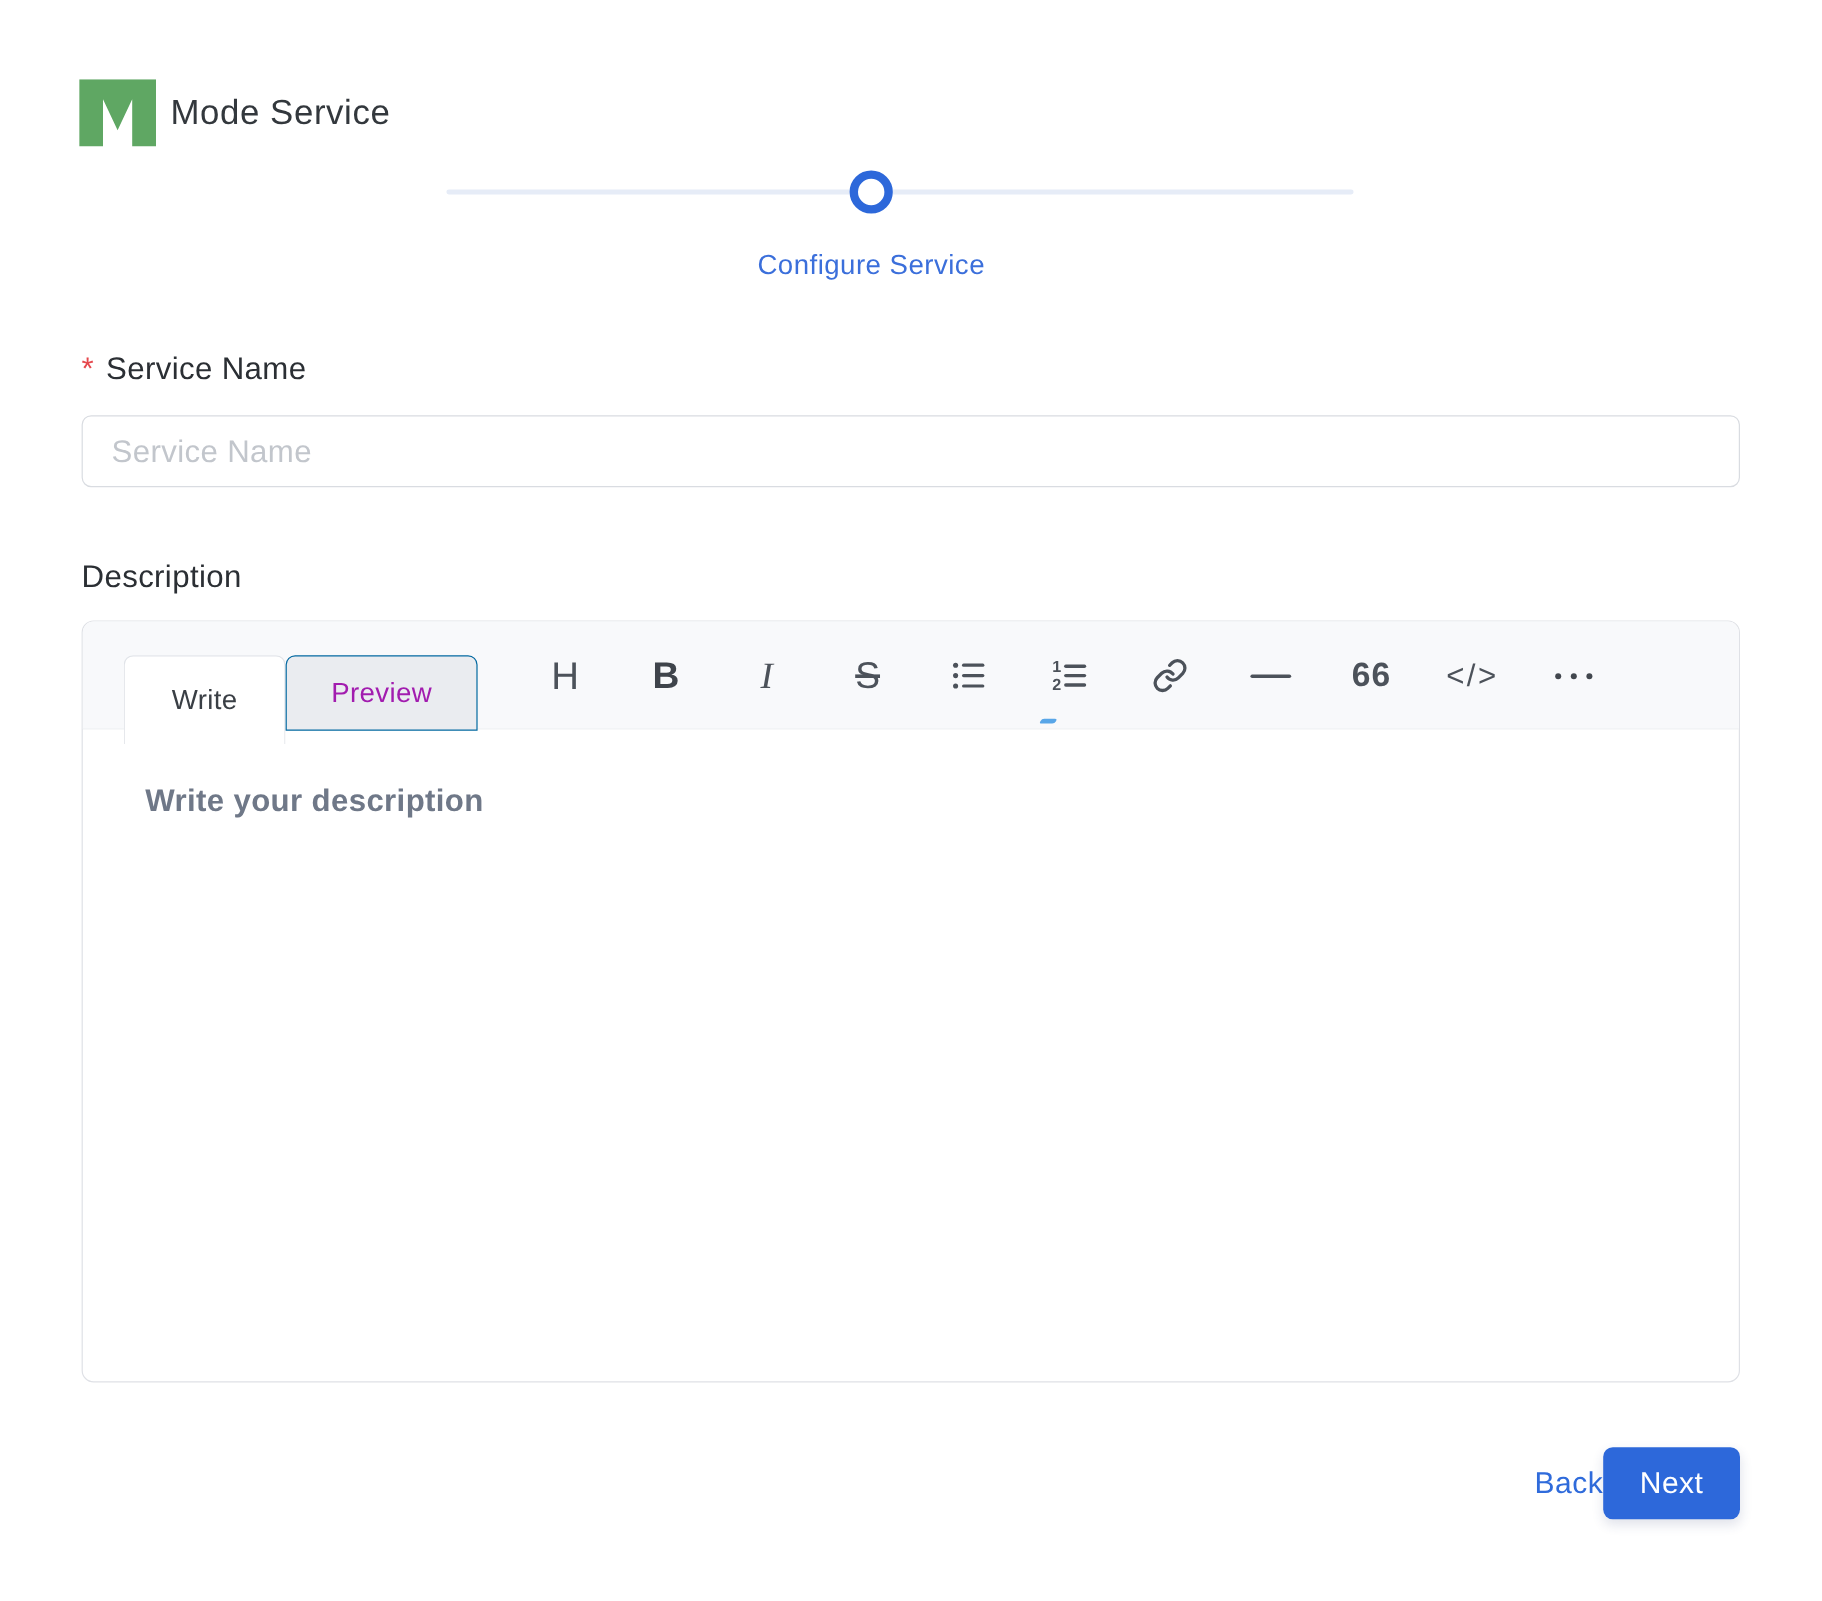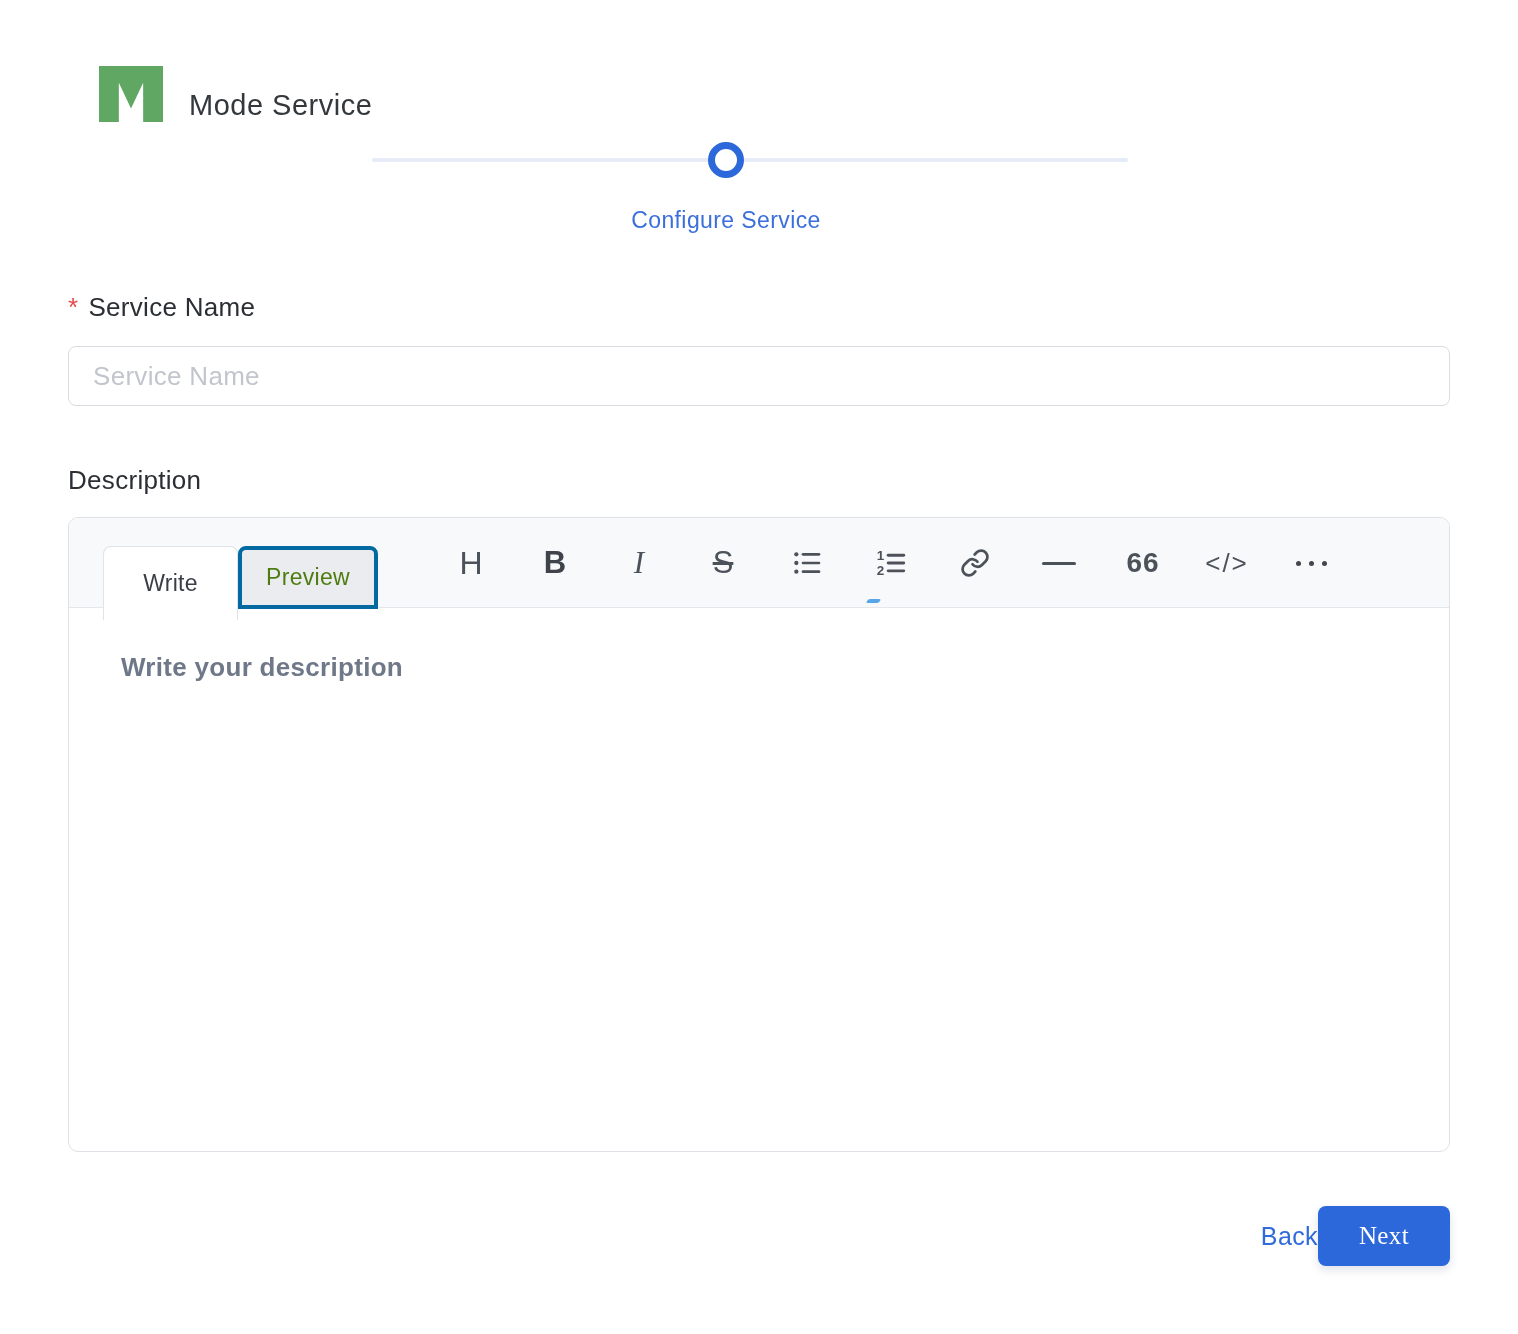--- a/index.html
+++ b/index.html
@@ -7,22 +7,22 @@
   body {
     width: 1518px; height: 1334px;
     font-family: "Liberation Sans", "DejaVu Sans", sans-serif;
     color: #2e3338;
     position: relative;
     overflow: hidden;
   }
 
   
   .header {
-    padding: 66px 0 0 99px;
-    display: flex; align-items: flex-end; gap: 26px;
+    padding: 66px 0 0 66px;
+    display: flex; align-items: center; gap: 12px;
   }
   .logo-svg { width: 64px; height: 56px; display: block; }
   .app-title {
     font-size: 29px; font-weight: 500; color: #33383d; letter-spacing: 0.5px;
   }
 
   
   .stepper {
     position: relative;
     margin-top: 20px;
@@ -102,24 +102,24 @@
     border-radius: 8px 8px 0 0;
     cursor: pointer;
   }
   .tab-write {
     width: 135px; height: 74px;
     background: #ffffff;
     border: 1px solid #e0e3e8; border-bottom: none;
     color: #3a3f45; font-weight: 500;
   }
   .tab-preview {
-    width: 140px; height: 63px;
+    width: 160px; height: 63px;
     background: #eaecf0;
-    border: 4px solid #0369a1;
-    color: #4d7c0f;
+    border: 1px solid #0369a1;
+    color: #a21caf;
   }
   .toolbar-icons {
     position: absolute; left: 360px; top: 0; height: 90px;
     display: flex; align-items: center;
   }
   .tool-btn {
     width: 84px; height: 90px;
     display: flex; align-items: center; justify-content: center;
     cursor: pointer; color: #4c525a;
   }
@@ -153,24 +153,24 @@
   
   .footer {
     margin: 54px 68px 0 0;
     display: flex; justify-content: flex-end; align-items: center; 
   }
   .back-link {
     color: #2f6bdb; font-size: 25px; letter-spacing: 0.4px;
     background: none; border: none; cursor: pointer; font-family: inherit;
   }
   .next-button {
-    width: 132px; height: 60px;
+    width: 114px; height: 60px;
     background: #2d68da; color: #ffffff;
     border: none; border-radius: 8px;
-    font-size: 25px; letter-spacing: 0.4px; font-family: Liberation Serif, serif;
+    font-size: 25px; letter-spacing: 0.4px; font-family: Liberation Sans, sans-serif;
     cursor: pointer;
     box-shadow: 0 4px 10px rgba(40, 60, 110, 0.14);
   }
 </style>
 </head>
 <body>
 
 <div class="header">
   <svg class="logo-svg" viewBox="0 0 100 100" preserveAspectRatio="none">
     <polygon fill="#5fa763" points="0,0 100,0 100,100 69,100 69,30 50,76 31,30 31,100 0,100"></polygon>

